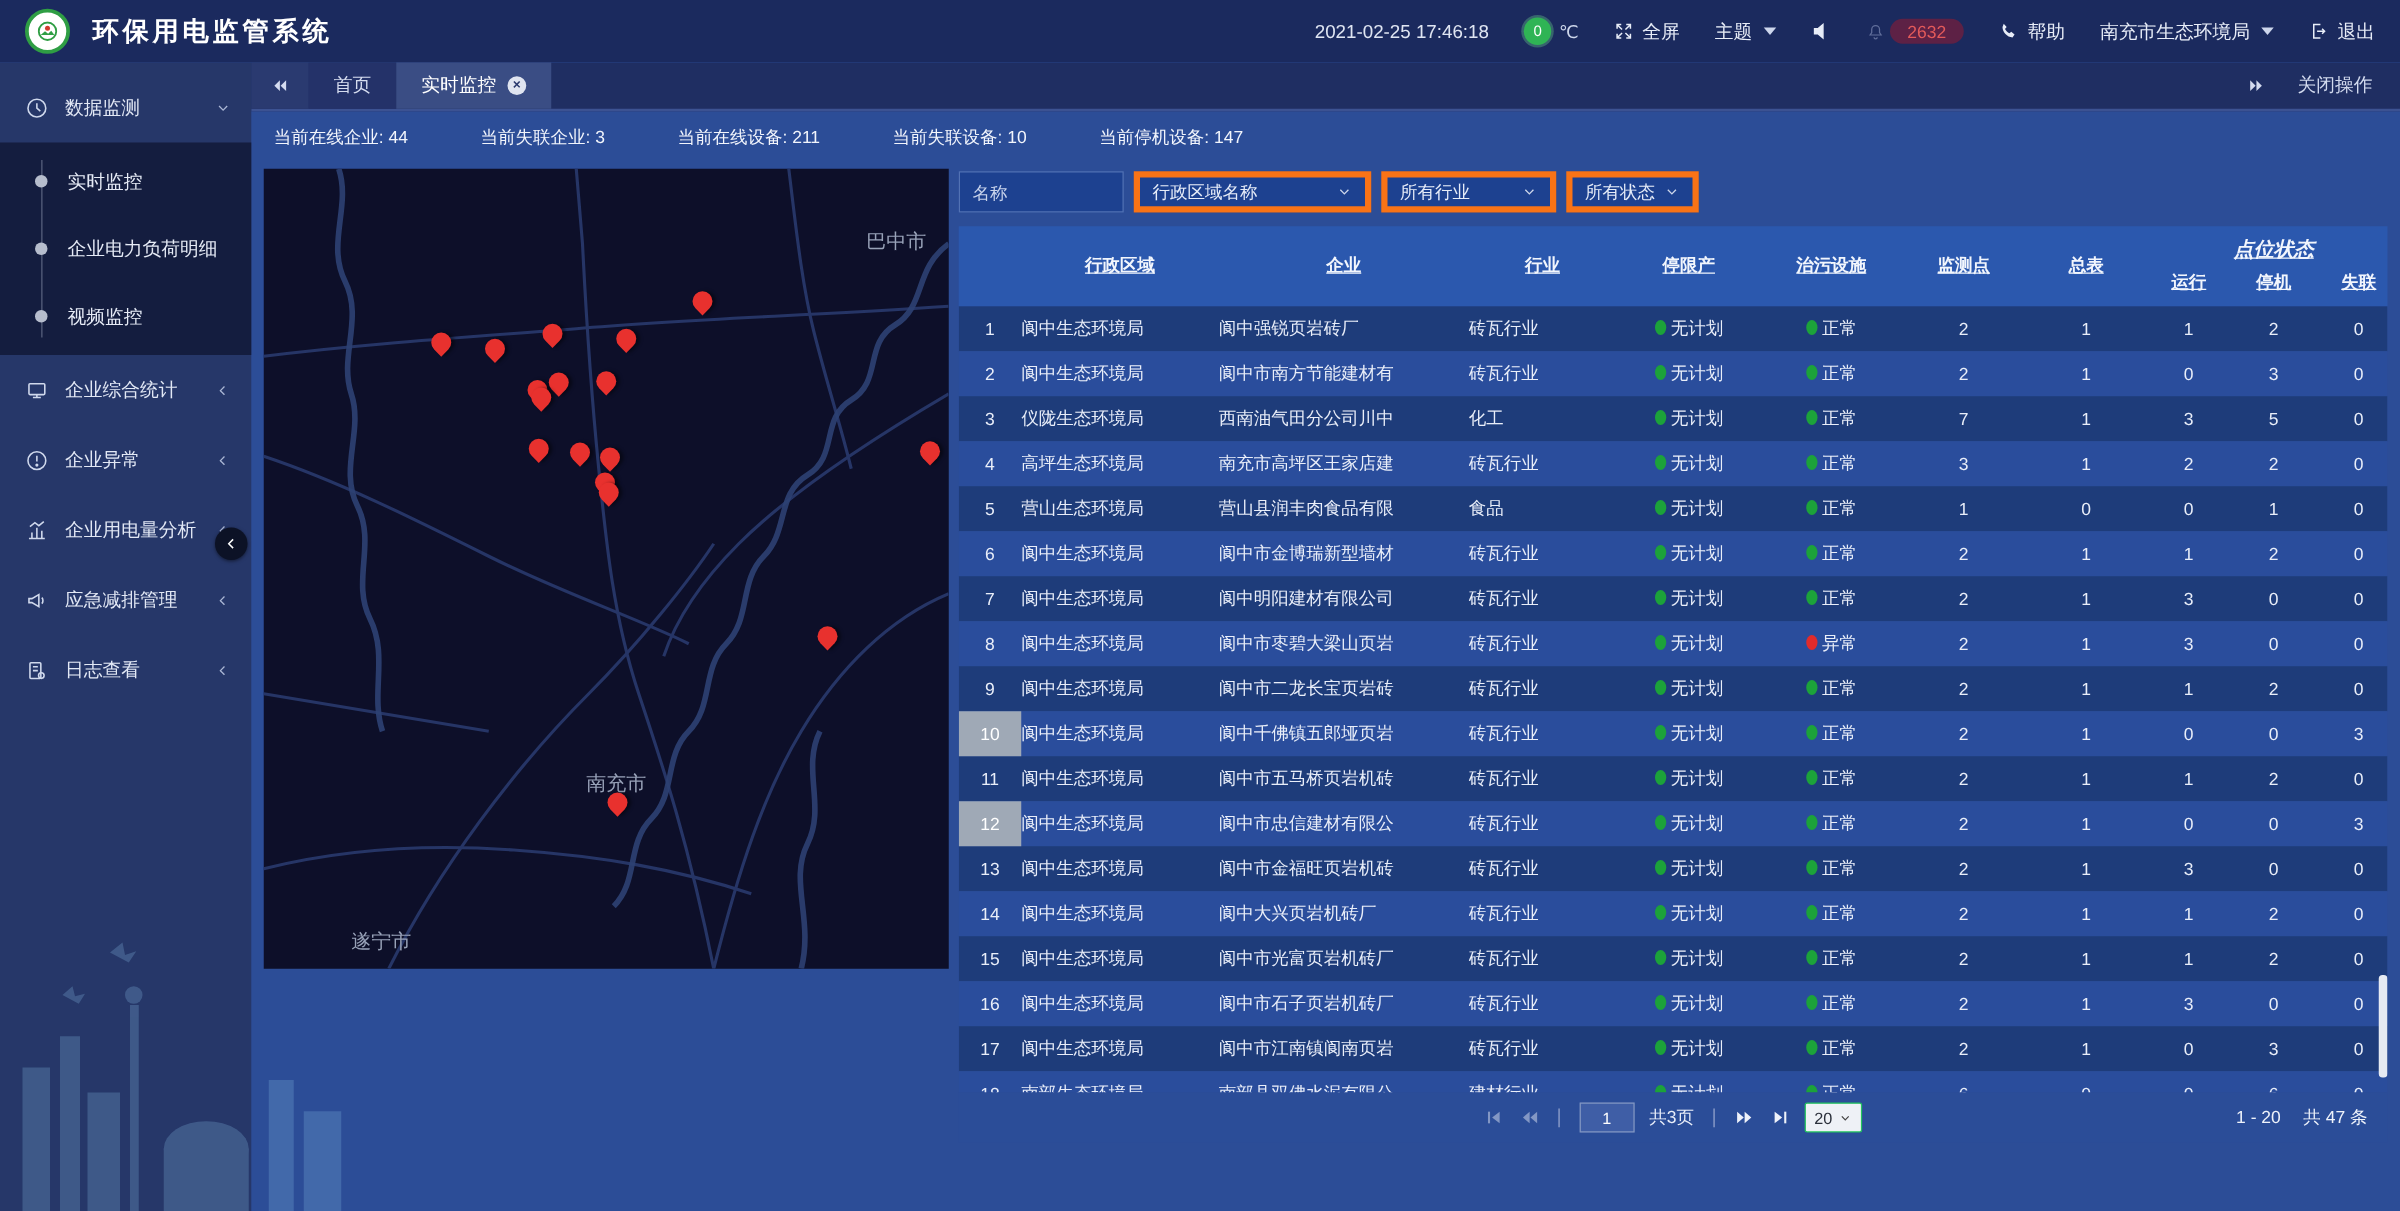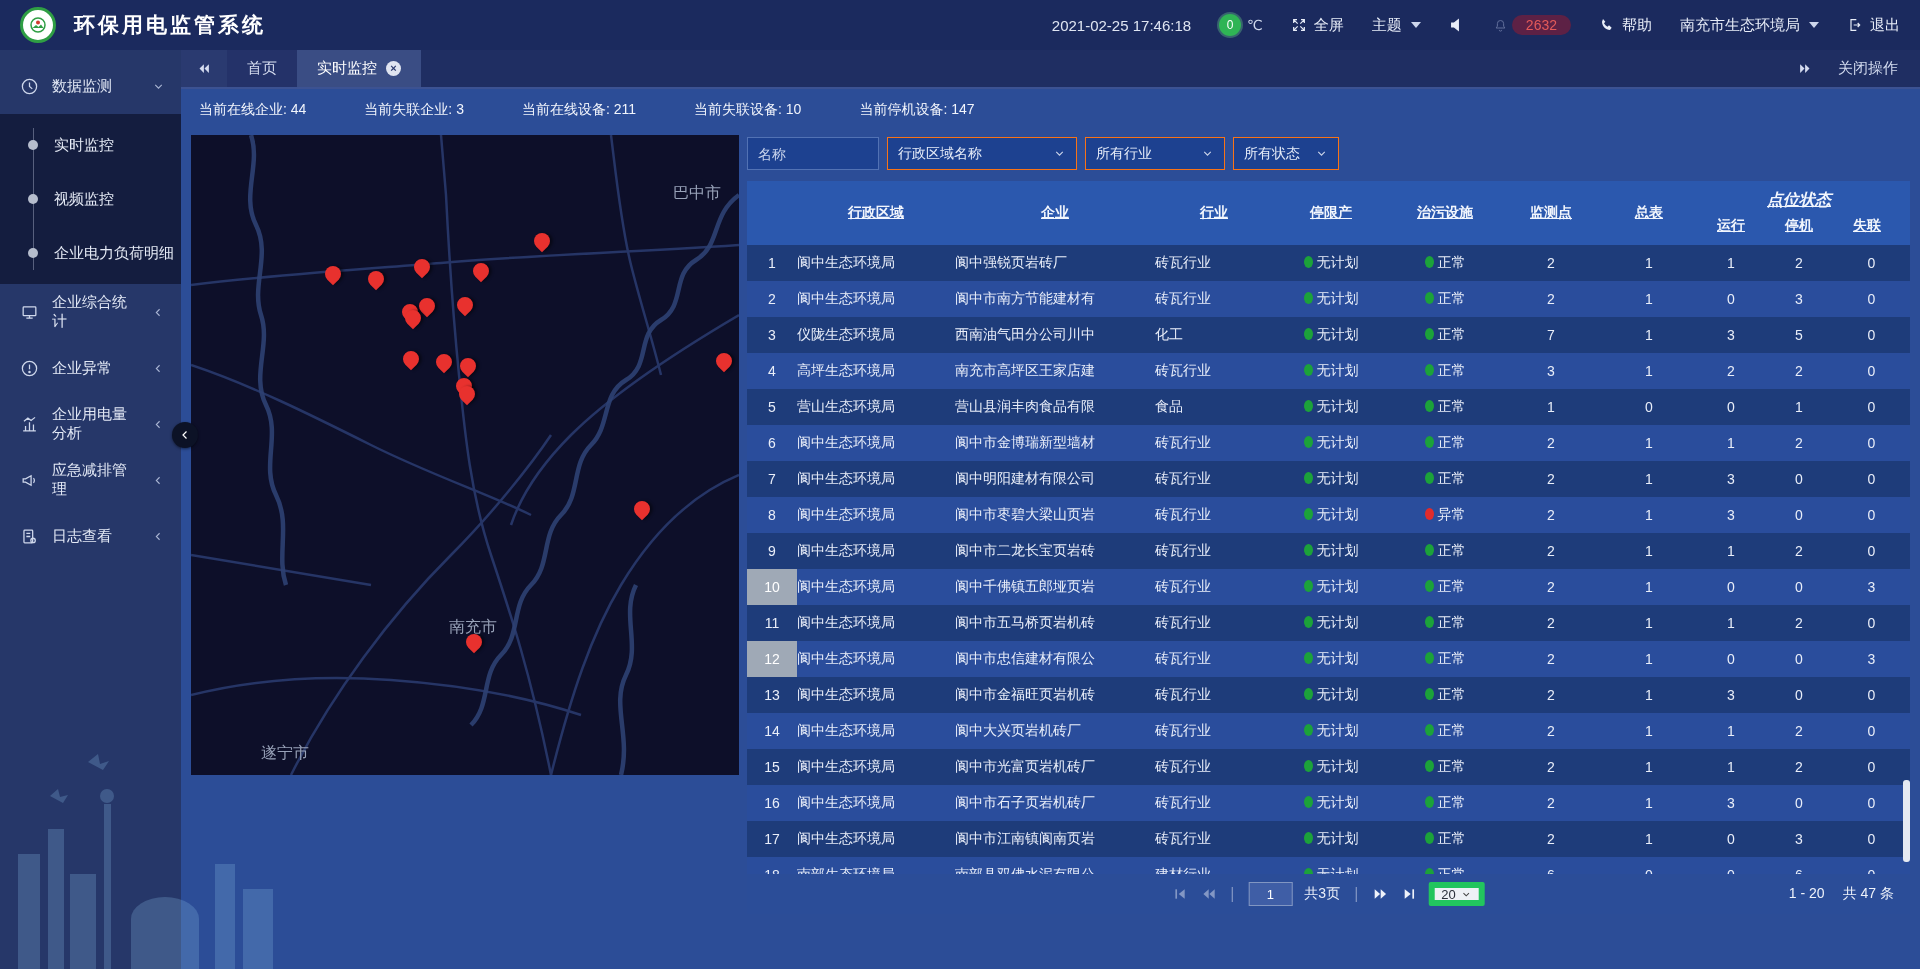--- a/index.html
+++ b/index.html
@@ -29,21 +29,21 @@
   .caret-down { width:0; height:0; border-left:5px solid transparent; border-right:5px solid transparent;
                 border-top:6px solid #cdd6ec; margin-left:2px; }
   .bell-wrap { display:flex; align-items:center; gap:4px; }
   .bell-wrap svg { width:15px; height:15px; stroke:#9aa6cc; opacity:.55; fill:none; stroke-width:1.6; }
   .msg-pill { background:#5d2145; border-radius:11px; padding:2px 14px; color:#e35a5a; font-size:14px; }
 
   
   .layout { display:flex; height:919px; position:relative; }
 
   
-  .sidebar { width:181px; background:#263769; flex-shrink:0; position:relative; padding-top:8px; font-size:15px; }
+  .sidebar { width:201px; background:#263769; flex-shrink:0; position:relative; padding-top:8px; font-size:15px; }
   .sgroup { height:56px; display:flex; align-items:center; padding:0 16px 0 20px; gap:13px; cursor:pointer; color:#e2e8f5; }
   .sgroup svg.micon { width:19px; height:19px; stroke:#cfd8ec; fill:none; stroke-width:1.6; flex-shrink:0; }
   .sgroup .chev { margin-left:auto; }
   .chev svg { width:13px; height:13px; stroke:#aab6d4; fill:none; stroke-width:2; }
   .submenu { background:#141d3f; position:relative; padding:4px 0; }
   .submenu .rail { position:absolute; left:33px; top:14px; bottom:14px; width:1px; background:rgba(170,180,205,.45); }
   .subitem { height:54px; display:flex; align-items:center; padding-left:54px; position:relative; color:#e6ebf6; cursor:pointer; }
   .subitem::before { content:""; position:absolute; left:28px; top:50%; margin-top:-5px; width:10px; height:10px;
                      border-radius:50%; background:#b6bdcd; }
   .collapse-handle { position:absolute; left:172px; top:372px; width:26px; height:26px; border-radius:50%;
@@ -74,21 +74,21 @@
 
   
   .map-panel { width:548px; height:640px; background:#0d0f29; position:relative; flex-shrink:0; overflow:hidden; }
   .map-label { position:absolute; color:#98a2b8; font-size:16px; pointer-events:none; }
   .pin { position:absolute; width:16px; height:16px; border-radius:50% 50% 50% 0;
          transform:rotate(-45deg); box-shadow:2px 2px 3px rgba(0,0,0,.45); }
 
   
   .right-panel { flex:1; display:flex; flex-direction:column; min-width:0; }
   .filters { height:34px; display:flex; gap:8px; margin:2px 0 10px 0; }
-  .f-field { height:33px; background:#1d4190; border:1px solid #f97316; color:#e6ecf8; font-size:14px;
+  .f-field { height:33px; background:#1d4190; border:5px solid #f97316; color:#e6ecf8; font-size:14px;
              display:flex; align-items:center; justify-content:space-between; padding:0 10px; cursor:pointer; }
   .f-field svg { width:13px; height:13px; stroke:#cdd6ea; fill:none; stroke-width:2; }
   input.f-input { height:33px; width:132px; background:#1d4190; border:1px solid #5272b4; color:#e6ecf8;
                   font-size:14px; padding:0 10px; outline:none; font-family:inherit; }
   input.f-input::placeholder { color:#c9d4ec; }
 
   .grid-cols { display:grid; grid-template-columns:50px 158px 200px 118px 116px 112px 100px 96px 68px 68px minmax(68px,1fr); }
   .theader { background:#2b58ae; height:64px; font-weight:bold; font-size:14px; color:#f2f6fd;
              display:grid; grid-template-columns:50px 158px 200px 118px 116px 112px 100px 96px 204px;
              align-items:center; text-align:center;text-decoration:underline; }
@@ -109,21 +109,21 @@
 
   
   .pager { height:40px; background:#2b4d98; position:relative; display:flex; align-items:center; }
   .pager-center { position:absolute; left:50%; transform:translateX(-50%); display:flex; align-items:center; gap:12px; font-size:14px; }
   .pg-ico { width:16px; height:16px; cursor:pointer; }
   .pg-ico.dim { opacity:.45; }
   .pg-ico svg { width:16px; height:16px; fill:#eef2fa; }
   .pg-sep { color:#7e92c2; font-size:16px; margin:0 2px; }
   .pg-input { width:44px; height:24px; background:#3f5ea6; border:1px solid #8196c2; color:#fff; text-align:center;
               font-size:13px; font-family:inherit; outline:none; }
-  .pg-select { height:24px; background:#eef1f6; color:#2a2f3a; border:6px solid #22c55e; border-radius:2px;
+  .pg-select { height:24px; background:#eef1f6; color:#2a2f3a; border:1px solid #22c55e; border-radius:2px;
                display:flex; align-items:center; gap:5px; padding:0 7px; font-size:13px; cursor:pointer; }
   .pg-select svg { width:11px; height:11px; stroke:#444; fill:none; stroke-width:2.2; }
   .pager-right { position:absolute; right:16px; display:flex; gap:18px; font-size:14px; color:#eef2fa; }
 </style>
 </head>
 <body>
 
 <div class="topbar">
   <div class="logo">
     <svg class="emblem" viewBox="0 0 16 16">
@@ -194,24 +194,24 @@
             <polyline points="6 9 12 15 18 9"></polyline>
           </svg>
       </span>
     </div>
     <div class="submenu">
       <div class="rail"></div>
       <div class="subitem">
         <span>实时监控</span>
       </div>
       <div class="subitem">
+        <span>企业电力负荷明细</span>
+      </div>
+      <div class="subitem">
         <span>视频监控</span>
-      </div>
-      <div class="subitem">
-        <span>企业电力负荷明细</span>
       </div>
     </div>
 
     <div class="sgroup">
       <svg class="micon" viewBox="0 0 24 24">
         <rect x="4" y="5" width="16" height="11" rx="1"></rect>
           <path d="M12 16v3 M8 19h8"></path>
       </svg>
       <span>企业综合统计</span>
       <span class="chev">

